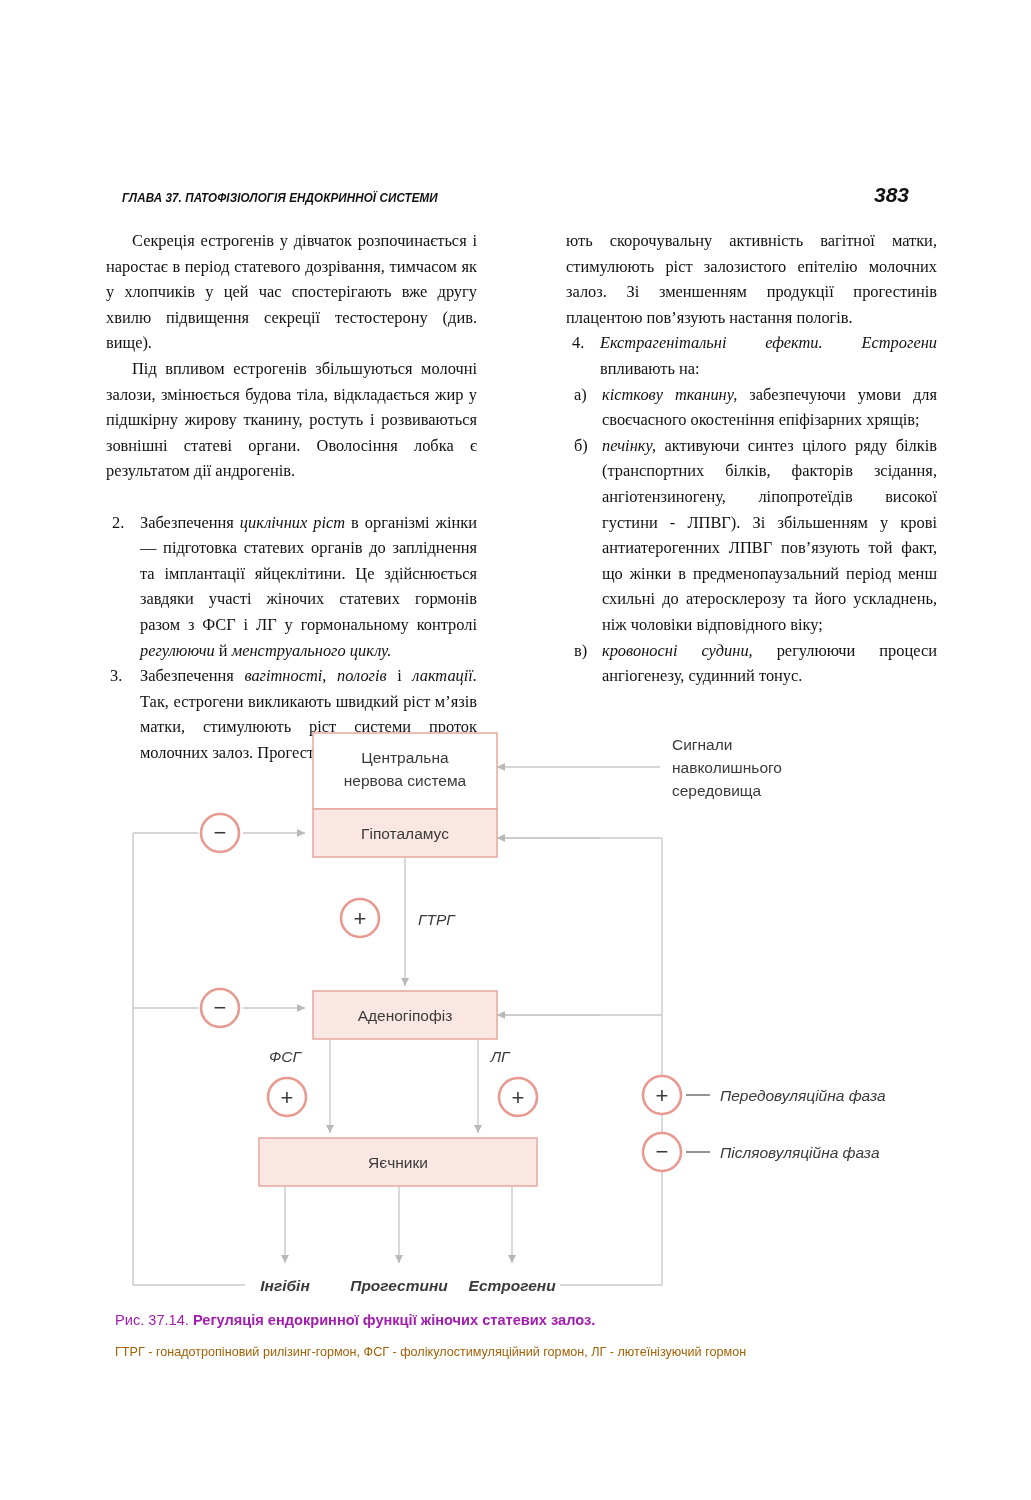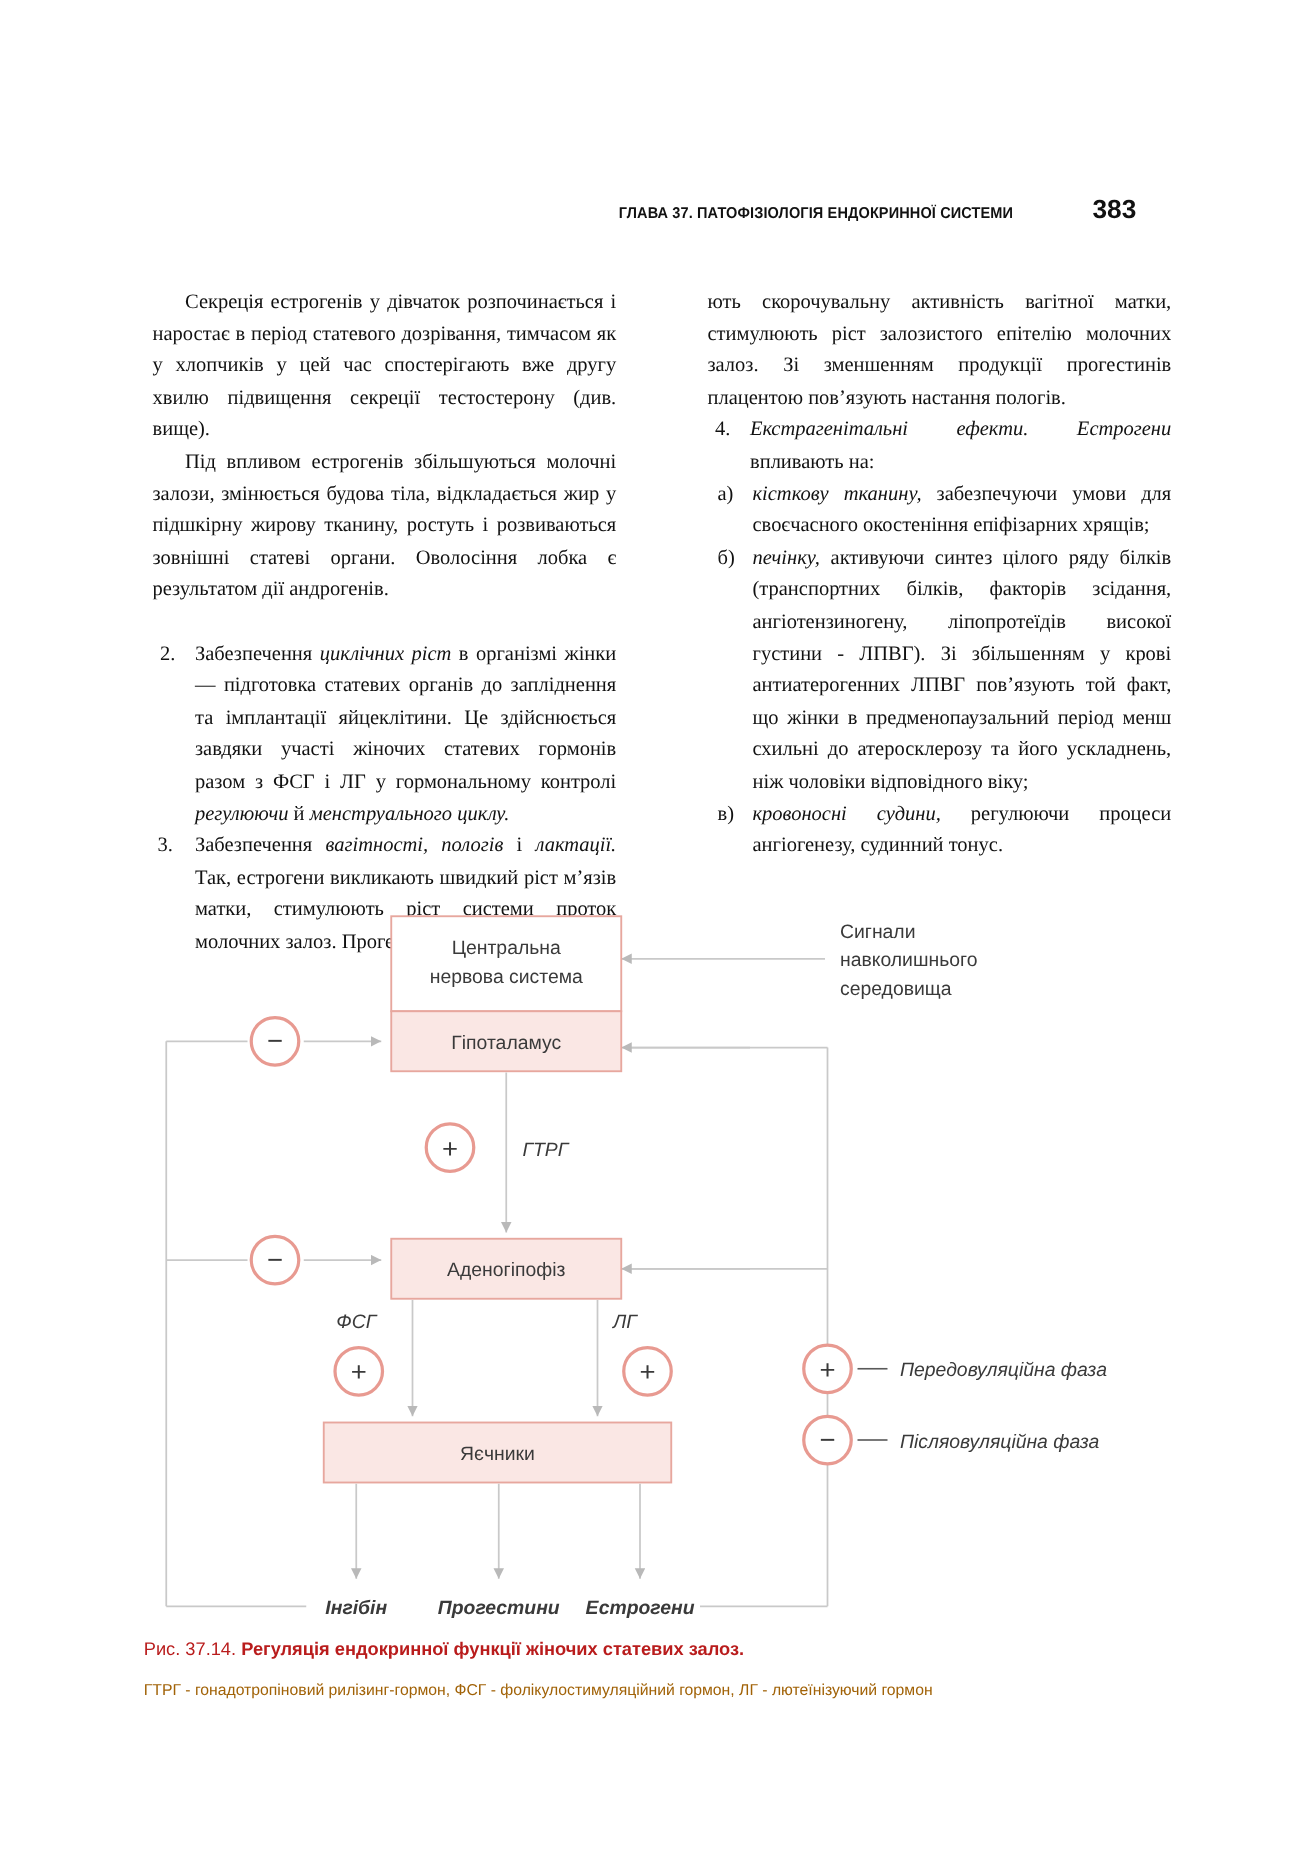--- a/index.html
+++ b/index.html
@@ -12,27 +12,28 @@
     height: 1500px;
     position: relative;
     font-family: "Liberation Serif", serif;
     color: #111111;
     overflow: hidden;
   }
 
   
   .runhead {
     position: absolute;
-    top: 156px;
+    top: 183px;
     left: 122px;
     width: 787px;
     height: 22px;
     display: flex;
     align-items: baseline;
-    justify-content: flex-end;
+    justify-content: space-between;
+    font-style: italic;
   }
   .runhead-title {
     font-family: "Liberation Sans", sans-serif;
     font-weight: bold;
     font-size: 12.5px;
     letter-spacing: .1px;
     transform: scaleX(.93);
     transform-origin: left center;
     color: #111;
   }
@@ -48,21 +49,21 @@
   .col {
     position: absolute;
     top: 228px;
     width: 371px;
     font-size: 16.4px;
     line-height: 25.6px;
     text-align: justify;
     text-justify: inter-word;
     hyphens: manual;
   }
-  .col-left  { left: 122px; }
+  .col-left  { left: 106px; }
   .col-right { left: 566px; }
 
   .para {
     margin: 0;
     text-indent: 26px;
   }
   .para.noindent { text-indent: 0; }
 
   
   .numlist { margin: 0; padding: 0; }
@@ -108,21 +109,21 @@
 
   .caption-wrap {
     position: absolute;
     left: 115px;
     top: 1312px;
     width: 800px;
     font-family: "Liberation Sans", sans-serif;
   }
   .caption-line1 {
     font-size: 14.6px;
-    color: #b91c1c;
+    color: #a21caf;
     white-space: nowrap;
   }
   .caption-line1 .cap-bold { font-weight: bold; }
   .caption-line2 {
     font-size: 12.6px;
     color: #a16207;
     margin-top: 17px;
     white-space: nowrap;
   }
 </style>

